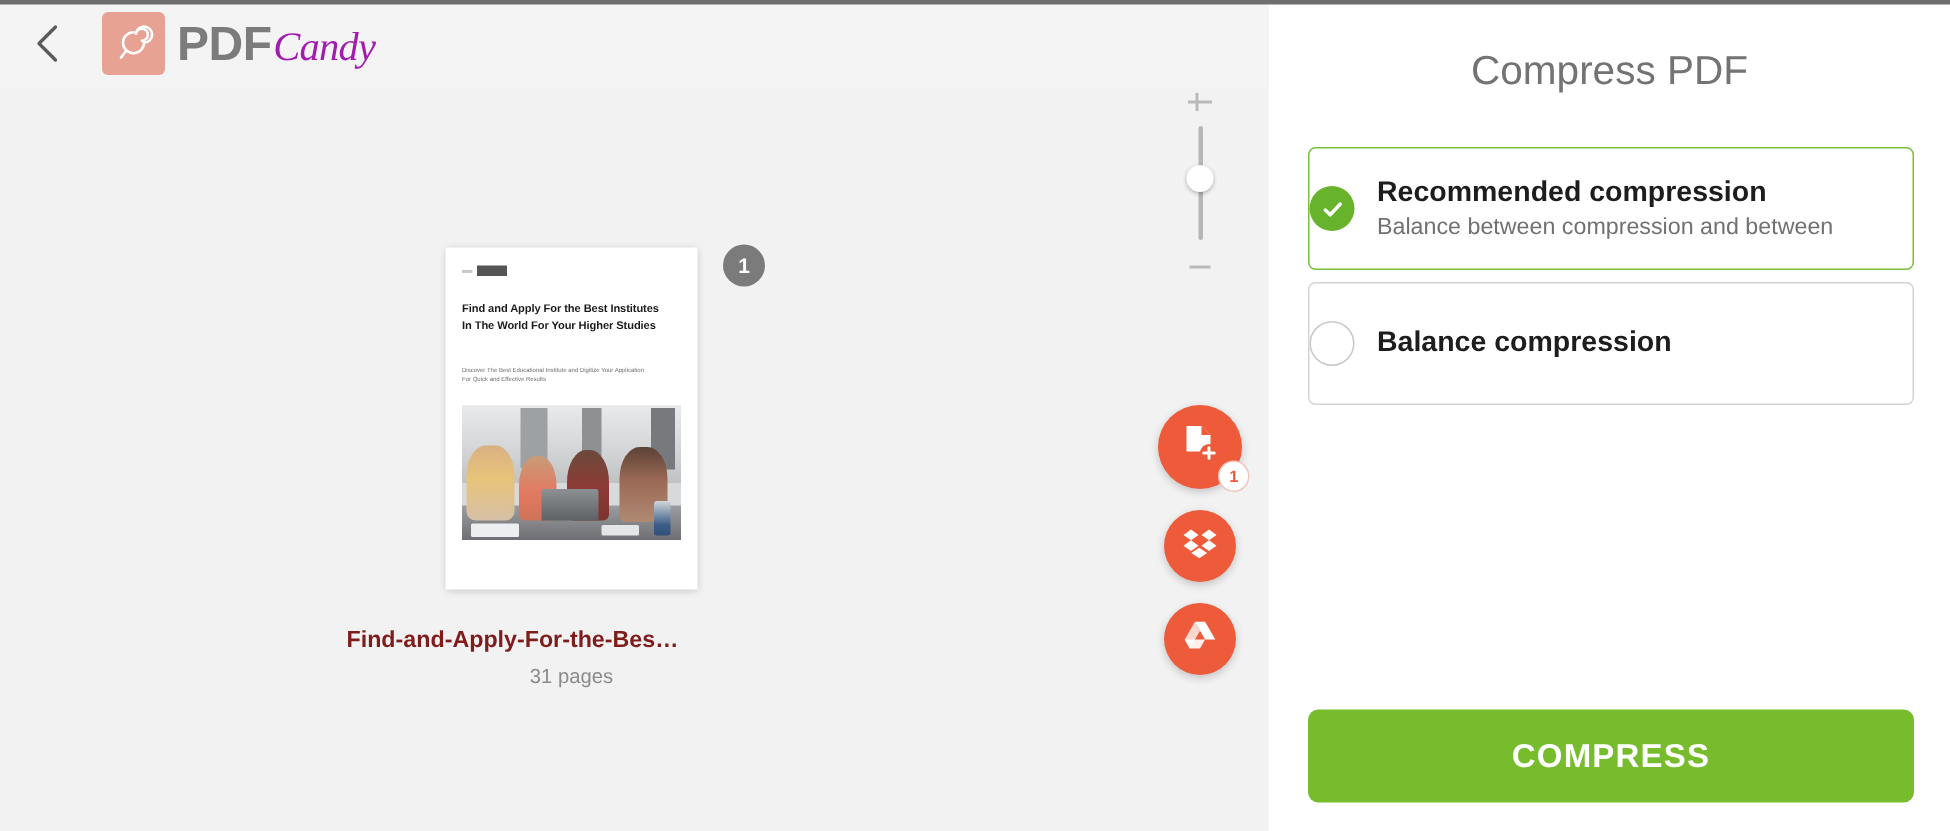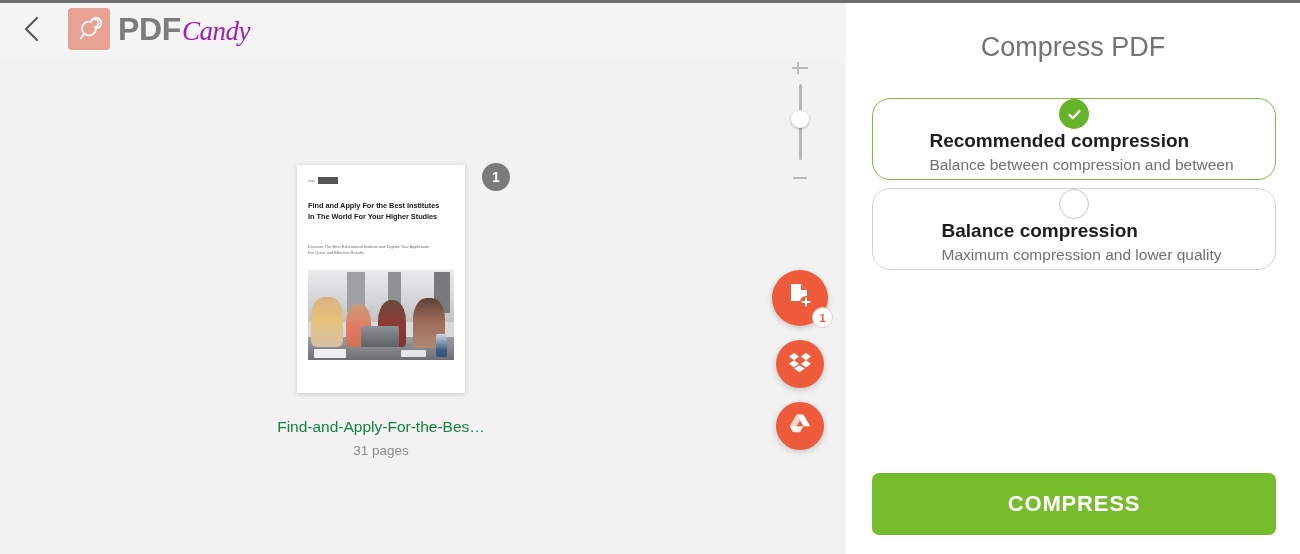--- a/index.html
+++ b/index.html
@@ -142,24 +142,24 @@
 
   .page-badge{
     position:absolute;left:185px;top:-2px;
     width:28px;height:28px;border-radius:50%;
     background:#7b7b7b;color:#fff;
     display:flex;align-items:center;justify-content:center;
     font-size:14px;font-weight:bold;
     font-family:"Liberation Sans", sans-serif;
   }
   .page-name{
-    position:absolute;left:-66px;top:253px;width:300px;text-align:center;
-    font-size:15.5px;color:#15803d;
-    font-family:"Liberation Sans", sans-serif;
-    white-space:nowrap;overflow:hidden;
+    position:absolute;left:-66px;top:253px;width:300px;text-align:left;
+    font-size:15.5px;color:#7f1d1d;
+    font-family:"Liberation Sans", sans-serif;
+    white-space:nowrap;overflow:hidden;font-weight:bold;
   }
   .page-count{
     position:absolute;left:-66px;top:278px;width:300px;text-align:center;
     font-size:13.5px;color:#8b8b8b;
     font-family:"Liberation Sans", sans-serif;
   }
 
   
   .zoom-ctrl{
     position:absolute;left:786px;top:58px;width:28px;height:140px;
@@ -217,25 +217,24 @@
     position:absolute;top:32px;left:0;width:454px;text-align:center;
     font-size:27px;color:#737373;
     font-family:"Liberation Sans", sans-serif;
   }
   .options{
     position:absolute;top:98px;left:26px;width:404px;
   }
   .option{
     box-sizing:border-box;
     width:404px;height:82px;
-    border:1.5px solid #d4d4d4;border-radius:18px;
+    border:1.5px solid #d4d4d4;border-radius:5px;
     background:#fff;
     display:flex;align-items:center;
     cursor:pointer;
-    flex-direction:column;
   }
   .option.selected{border-color:#79bf3c;}
   .option + .option{margin-top:8px;}
   .radio-on{
     flex:0 0 30px;width:30px;height:30px;border-radius:50%;
     background:#67b32b;display:flex;align-items:center;justify-content:center;
   }
   .radio-off{
     flex:0 0 30px;width:30px;height:30px;border-radius:50%;
     border:1.5px solid #c8c8c8;background:#fff;box-sizing:border-box;
@@ -381,20 +380,19 @@
         <div class="opt-text">
           <div class="opt-title">Recommended compression</div>
           <div class="opt-desc">Balance between compression and between</div>
         </div>
       </div>
 
       <div class="option">
         <div class="radio-off"></div>
         <div class="opt-text">
           <div class="opt-title">Balance compression</div>
-          <div class="opt-desc">Maximum compression and lower quality</div>
         </div>
       </div>
     </div>
 
     <button class="compress-btn">COMPRESS</button>
   </div>
 </div>
 
 </body></html>

